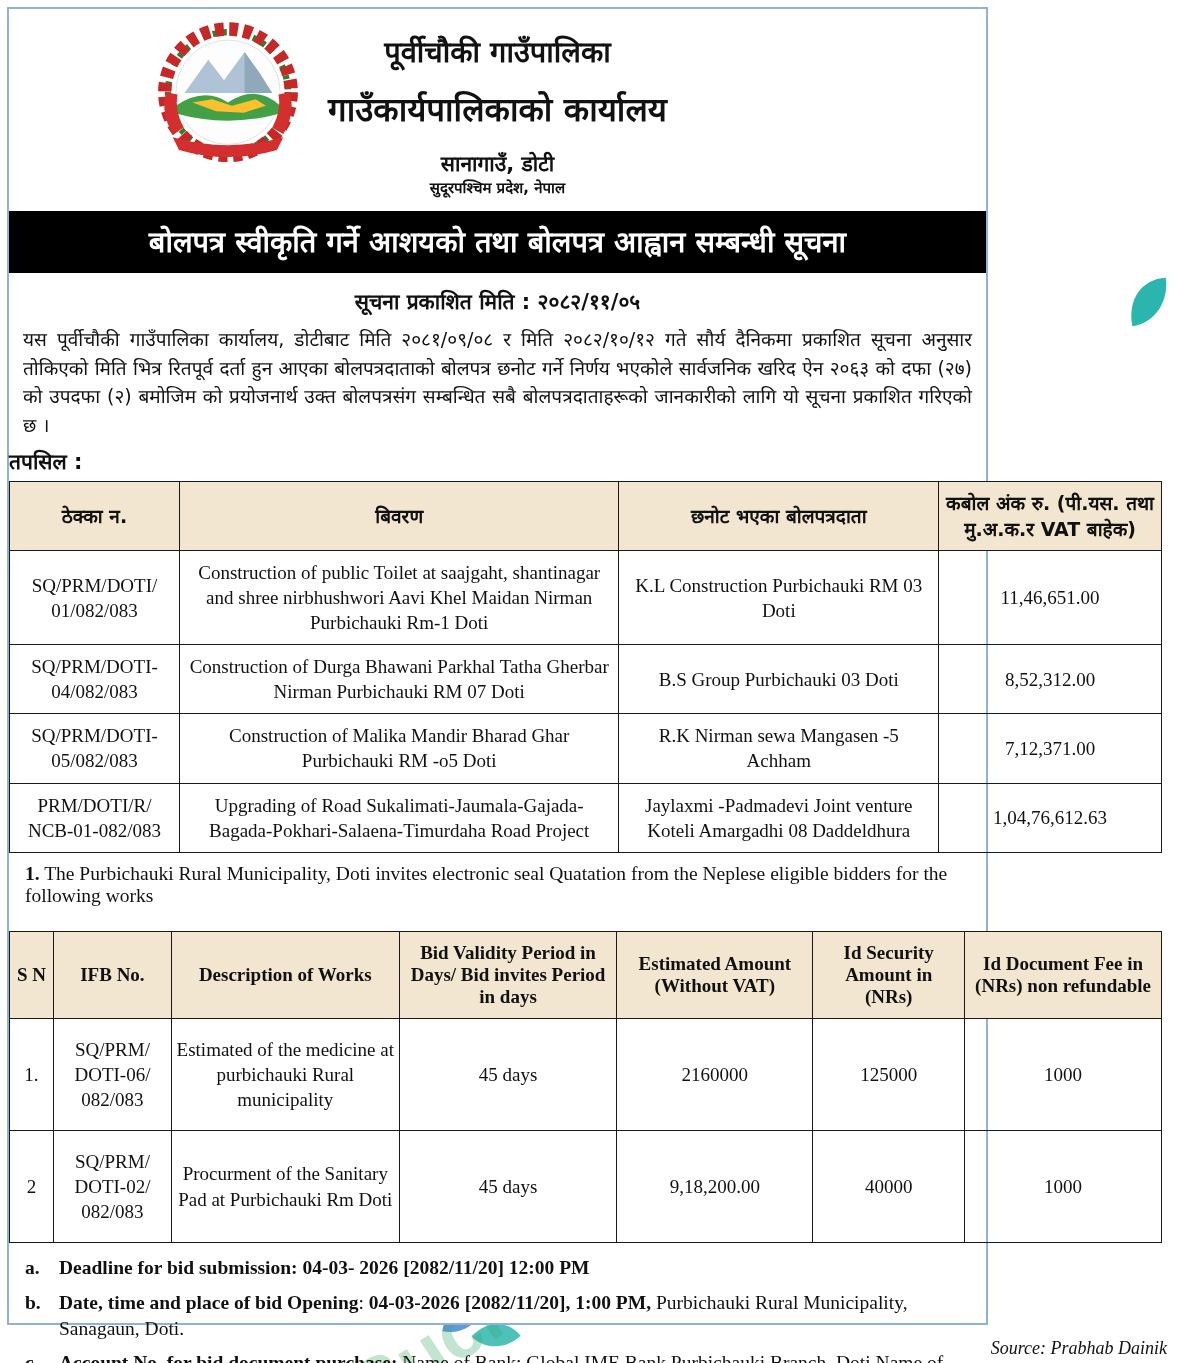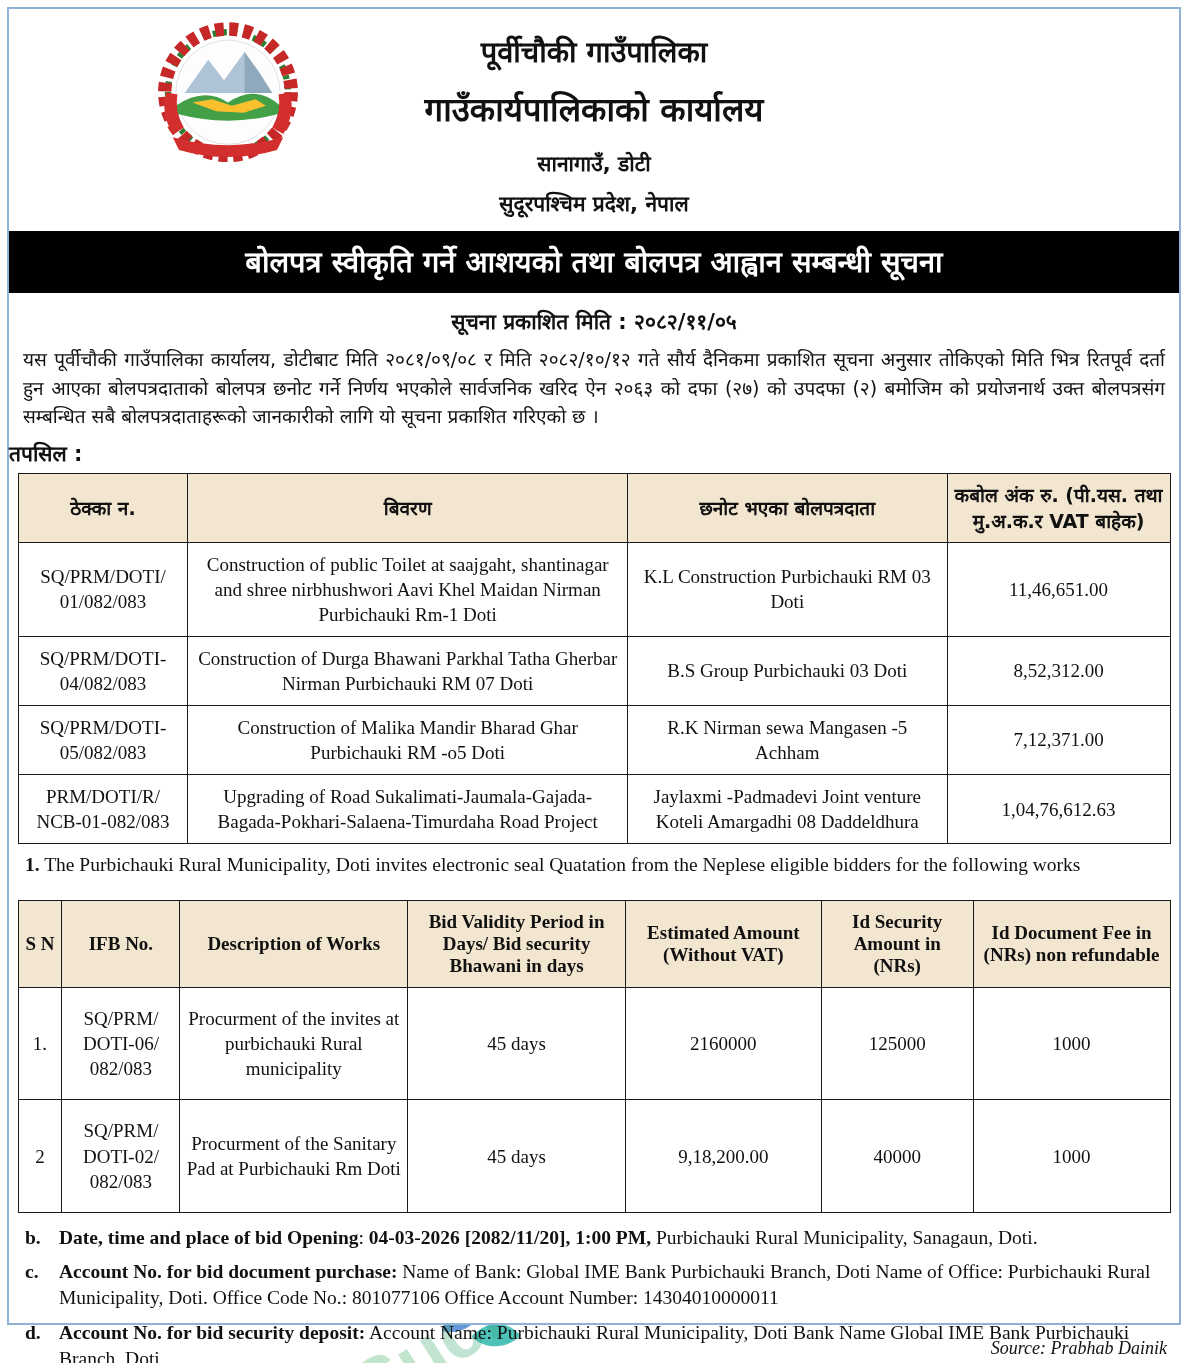--- a/index.html
+++ b/index.html
@@ -1,28 +1,28 @@
 <!DOCTYPE html>
 <html><head>
 <meta charset="utf-8">
 <style>
   * { margin:0; padding:0; box-sizing:border-box; }
   html,body { background:#ffffff; }
   body { width:1181px; font-family:"Liberation Serif", serif; color:#111; }
   .page { position:relative; width:1181px; height:1363px; background:#fff; overflow:hidden; }
-  .frame { position:absolute; left:7px; top:7px; width:1174px; height:1318px; border:2px solid #8fb3d6; background:#fff; }
+  .frame { position:absolute; left:7px; top:7px; width:981px; height:1318px; border:2px solid #8fb3d6; background:#fff; }
 
   
   .header { position:relative; padding:14px 10px 4px; text-align:center; }
   .logo { position:absolute; left:140px; top:8px; }
   .dev { font-family:"DejaVu Sans", sans-serif; }
   .h-line1 { font-size:29px; font-weight:bold; margin-top:8px; }
   .h-line2 { font-size:33px; font-weight:bold; margin-top:16px; }
   .h-line3 { font-size:21px; font-weight:bold; margin-top:18px; }
-  .h-line4 { font-size:21px; font-weight:bold; margin-top:12px; }
+  .h-line4 { font-size:15px; font-weight:bold; }
 
   .banner { background:#000; color:#fff; text-align:center; font-family:"DejaVu Sans", sans-serif;
             font-weight:bold; font-size:29px; padding:10px 1px 13px; margin-top:10px; }
 
   .published { text-align:center; font-weight:bold; font-size:21px; margin:14px 0 10px; }
   .body-para { padding:0 14px; font-size:19px; line-height:1.5; text-align:justify; }
   .tapasil { text-align:left; font-weight:bold; font-size:21px; margin:8px 0 6px; }
 
   table { border-collapse:collapse; width:1153px; margin:0 auto; }
   table, th, td { border:1.5px solid #1a1a1a; }
@@ -164,49 +164,50 @@
           <col style="width:218px">
           <col style="width:196px">
           <col style="width:152px">
           <col style="width:197px">
         </colgroup>
       <thead>
         <tr>
           <th>S N</th>
           <th>IFB No.</th>
           <th>Description of Works</th>
-          <th>Bid Validity Period in Days/ Bid security Bhawani in days</th>
+          <th>Bid Validity Period in Days/ Bid invites Period in days</th>
           <th>Estimated Amount (Without VAT)</th>
           <th>Id Security Amount in (NRs)</th>
           <th>Id Document Fee in (NRs) non refundable</th>
         </tr>
       </thead>
       <tbody>
           <tr>
             <td>1.</td>
             <td>SQ/PRM/ DOTI-06/ 082/083</td>
-            <td>Procurment of the invites at purbichauki Rural municipality</td>
+            <td>Estimated of the medicine at purbichauki Rural municipality</td>
             <td>45 days</td>
             <td>2160000</td>
             <td>125000</td>
             <td>1000</td>
           </tr>
           <tr>
             <td>2</td>
             <td>SQ/PRM/ DOTI-02/ 082/083</td>
             <td>Procurment of the Sanitary Pad at Purbichauki Rm Doti</td>
             <td>45 days</td>
             <td>9,18,200.00</td>
             <td>40000</td>
             <td>1000</td>
           </tr>
         </tbody>
     </table>
 
     <div class="notes">
+        <div class="note"><span class="note-label">a.</span><span class="b">Deadline for bid submission: 04-03- 2026  [2082/11/20] 12:00 PM</span></div>
         <div class="note"><span class="note-label">b.</span><span class="b">Date, time and place of bid Opening</span><span>: </span><span class="b">04-03-2026 [2082/11/20], 1:00 PM,</span><span> Purbichauki Rural Municipality, Sanagaun, Doti.</span></div>
         <div class="note"><span class="note-label">c.</span><span class="b">Account No. for bid document purchase:</span><span> Name of Bank: Global IME Bank Purbichauki Branch, Doti Name of Office: Purbichauki Rural Municipality, Doti. Office Code No.: 801077106     Office Account Number: 14304010000011</span></div>
         <div class="note"><span class="note-label">d.</span><span class="b">Account No. for bid security deposit:</span><span> Account Name: Purbichauki Rural Municipality, Doti Bank Name Global IME Bank Purbichauki Branch, Doti </span></div>
       </div>
 
   </div>
 
   <div class="source">Source: Prabhab Dainik</div>
 </div>
 

